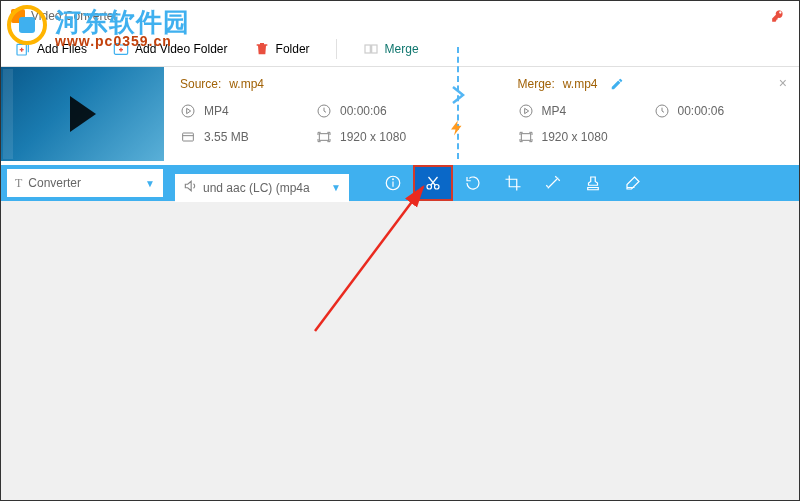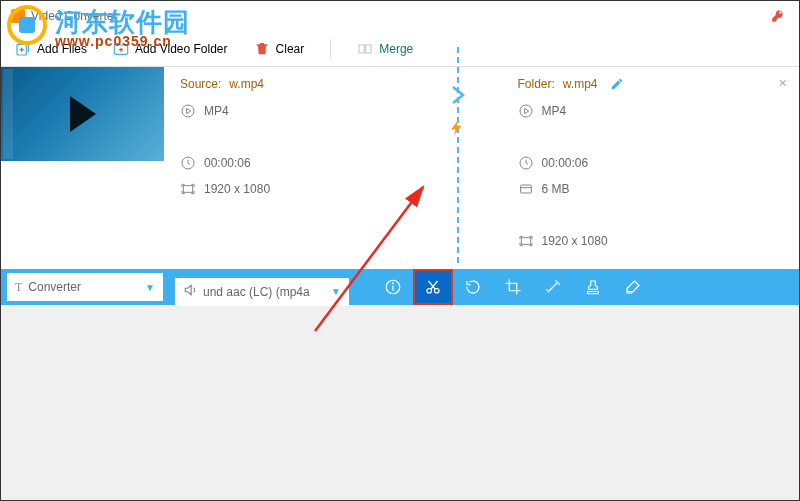--- a/index.html
+++ b/index.html
@@ -20,21 +20,21 @@
   .video-thumb { width: 163px; height: 94px; background: #0f3a6b; position: relative; overflow: hidden; }
   .thumb-desktop { position: absolute; top: 0; left: 0; right: 0; bottom: 0; background: linear-gradient(135deg, #0a5a8c 0%, #1a7bb0 40%, #5ab0d8 100%); }
   .thumb-desktop::before { content: ''; position: absolute; left: 2px; top: 2px; bottom: 2px; width: 10px; background: rgba(255,255,255,0.1); }
   .play-btn { position: absolute; top: 50%; left: 50%; transform: translate(-50%, -50%); width: 0; height: 0; border-left: 26px solid rgba(0,0,0,0.85); border-top: 18px solid transparent; border-bottom: 18px solid transparent; }
 
   .info-panel { flex: 1; padding: 10px 16px; position: relative; }
   .info-row { display: flex; align-items: center; gap: 8px; margin-bottom: 8px; font-size: 12px; color: #a16207; }
   .close-x { position: absolute; right: 12px; top: 8px; font-size: 14px; color: #aaa; cursor: pointer; }
   .info-cols { display: flex; position: relative; }
   .info-col { width: 50%; }
-  .info-line { display: flex; gap: 36px; margin-bottom: 10px; flex-direction: column; }
+  .info-line { display: flex; gap: 26px; margin-bottom: 10px; }
   .info-item { display: flex; align-items: center; gap: 8px; font-size: 12px; color: #666; min-width: 110px; }
   .info-icn { width: 16px; height: 16px; display: flex; align-items: center; justify-content: center; }
   .info-icn svg { stroke: #888; fill: none; stroke-width: 1.5; }
   .divider { position: absolute; left: 46%; top: -30px; bottom: -4px; border-left: 2px dashed #53b6f4; }
   .arrow-circle { position: absolute; left: 46%; top: 6px; transform: translateX(-50%); }
   .lightning { position: absolute; left: 46%; top: 42px; transform: translateX(-50%); width: 18px; height: 18px; }
   .edit-pen { display: inline-flex; width: 14px; height: 14px; margin-left: 4px; }
 
   .action-bar { height: 36px; background: #3fb0ef; display: flex; align-items: center; }
   .dropdown { height: 28px; background: #fff; display: flex; align-items: center; padding: 0 8px; font-size: 12px; color: #666; margin-left: 6px; gap: 6px; position: relative; }
@@ -97,21 +97,21 @@
         </svg>
     </span>
     <span>Add Video Folder</span>
   </div>
   <div class="tool-item">
     <span class="tool-icon">
       <svg viewBox="0 0 24 24" width="16" height="16" fill="#e94f3f">
           <path d="M6 7h12l-1 13H7zM4 5h16v2H4zm5-2h6v2H9z"></path>
         </svg>
     </span>
-    <span>Clear</span>
+    <span>Folder</span>
   </div>
   <div style="width:1px;height:20px;background:#e0e0e0"></div>
   <div class="tool-item disabled">
     <span class="tool-icon">
       <svg viewBox="0 0 24 24" width="16" height="16" fill="none" stroke="#ccc" stroke-width="1.8">
           <rect x="3" y="6" width="8" height="12"></rect>
           <rect x="13" y="6" width="8" height="12"></rect>
         </svg>
     </span>
     <span>Merge</span>
@@ -160,32 +160,41 @@
                   <path d="M12 7v5l3 2"></path>
                 </svg>
               </span>
             <span>00:00:06</span>
           </div>
         </div>
         <div class="info-line">
           <div class="info-item">
             <span class="info-icn">
                 <svg viewBox="0 0 24 24">
+                  <rect x="4" y="6" width="16" height="12" rx="1"></rect>
+                  <path d="M4 10h16"></path>
+                </svg>
+              </span>
+            <span>3.55 MB</span>
+          </div>
+          <div class="info-item">
+            <span class="info-icn">
+                <svg viewBox="0 0 24 24">
                   <rect x="5" y="7" width="14" height="10"></rect>
                   <path d="M3 5h4M3 5v4M21 5h-4M21 5v4M3 19h4M3 19v-4M21 19h-4M21 19v-4"></path>
                 </svg>
               </span>
             <span>1920 x 1080</span>
           </div>
         </div>
       </div>
 
       <div class="info-col" style="padding-left:36px">
         <div class="info-row" style="margin-bottom:12px">
-          <span>Folder:</span>
+          <span>Merge:</span>
           <span>w.mp4</span>
           <span class="edit-pen">
             <svg viewBox="0 0 24 24" fill="#3fb0ef">
                 <path d="M3 17.25V21h3.75L17.8 9.94l-3.75-3.75zM20.7 7.04a1 1 0 0 0 0-1.41l-2.34-2.34a1 1 0 0 0-1.41 0l-1.83 1.83 3.75 3.75z"></path>
               </svg>
           </span>
         </div>
         <div class="info-line">
           <div class="info-item">
             <span class="info-icn">
@@ -200,29 +209,20 @@
             <span class="info-icn">
                 <svg viewBox="0 0 24 24">
                   <circle cx="12" cy="12" r="9"></circle>
                   <path d="M12 7v5l3 2"></path>
                 </svg>
               </span>
             <span>00:00:06</span>
           </div>
         </div>
         <div class="info-line">
-          <div class="info-item">
-            <span class="info-icn">
-                <svg viewBox="0 0 24 24">
-                  <rect x="4" y="6" width="16" height="12" rx="1"></rect>
-                  <path d="M4 10h16"></path>
-                </svg>
-              </span>
-            <span>6 MB</span>
-          </div>
           <div class="info-item">
             <span class="info-icn">
                 <svg viewBox="0 0 24 24">
                   <rect x="5" y="7" width="14" height="10"></rect>
                   <path d="M3 5h4M3 5v4M21 5h-4M21 5v4M3 19h4M3 19v-4M21 19h-4M21 19v-4"></path>
                 </svg>
               </span>
             <span>1920 x 1080</span>
           </div>
         </div>

